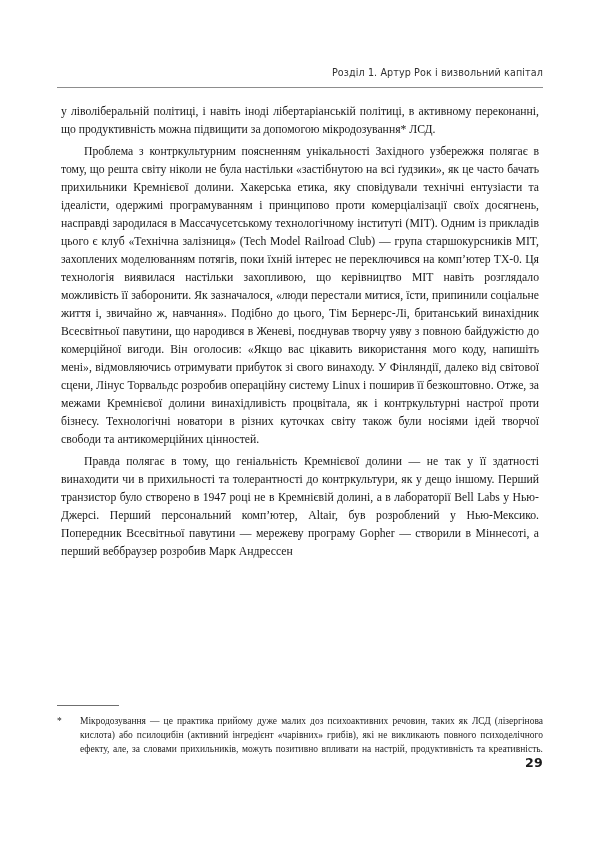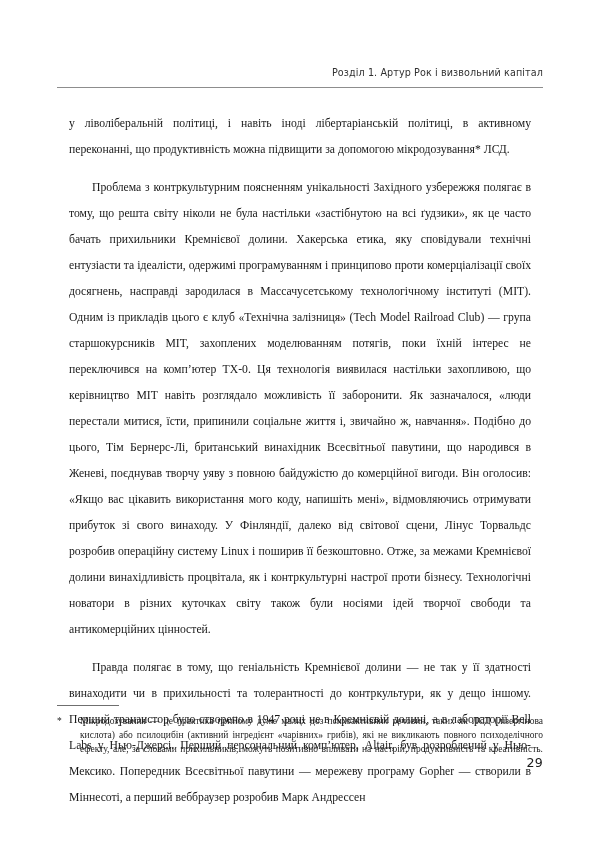--- a/index.html
+++ b/index.html
@@ -50,23 +50,23 @@
   }
 
   
   .text-block {
     position: absolute;
     left: 57px;
     top: 99px;
     width: 486px;
   }
   .para {
-    margin: 12px;
+    margin: 4px;
     font-size: 11.7px;
-    line-height: 26px;
+    line-height: 18px;
     text-align: justify;
     text-align-last: left;
     text-justify: inter-word;
     hyphens: manual;
     color: #181818;
   }
   .para.indent {
     text-indent: 23px;
   }
 
@@ -97,21 +97,21 @@
     left: 0;
     top: 0;
     width: 14px;
     font-size: 9.5px;
     line-height: 14.1px;
     text-align: left;
     color: #1d1d1d;
   }
   .folio {
     font-family: "DejaVu Sans", "Liberation Sans", sans-serif;
-    font-weight: normal;
+    font-weight: bold;
     font-size: 12.6px;
     color: #1a1a1a;
     letter-spacing: 0.2px;
   }
   .folio-wrap {
     white-space: nowrap;
   }
 </style>
 </head>
 <body>

